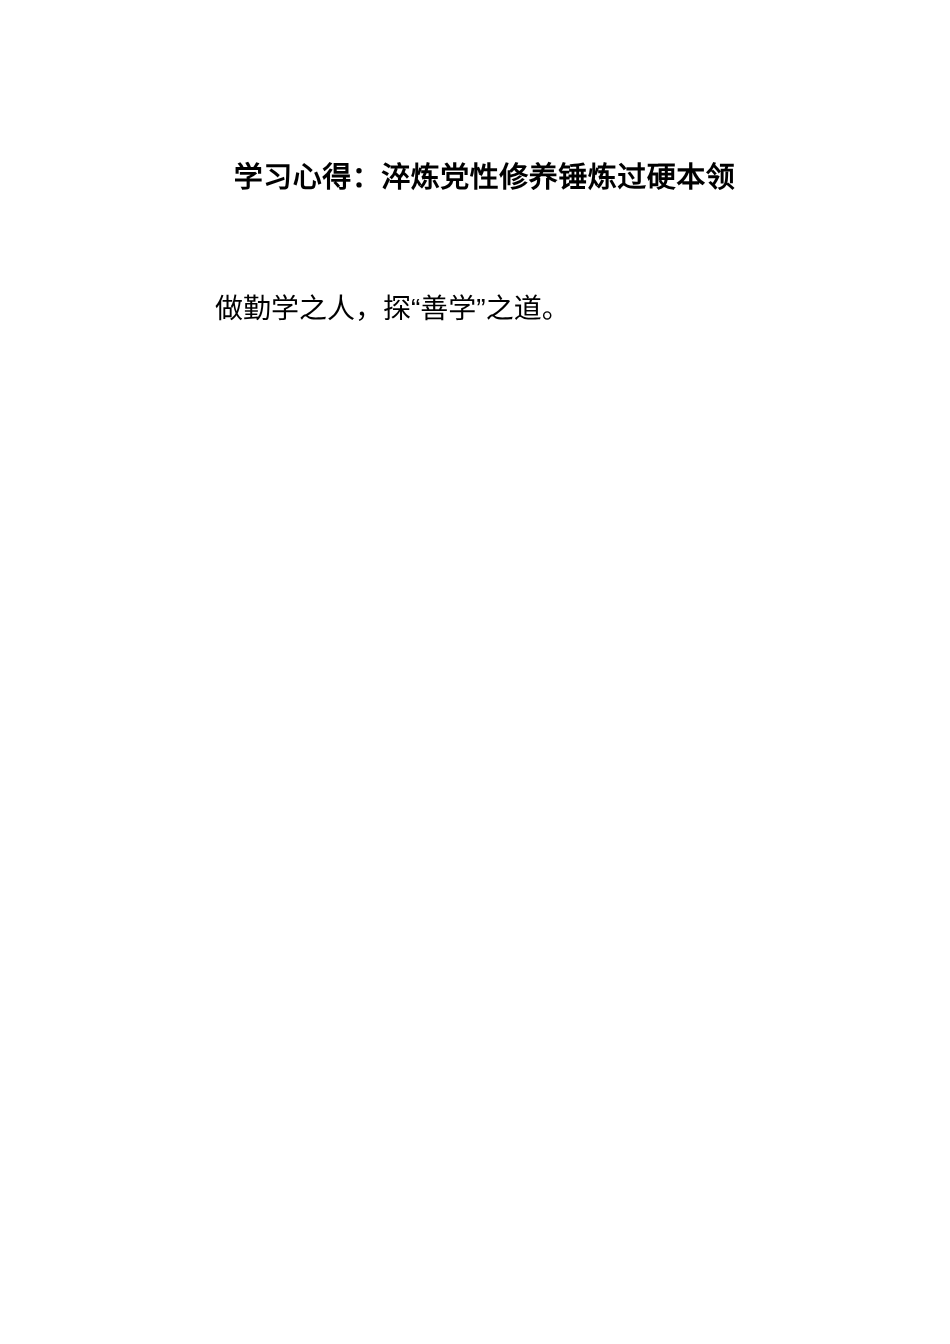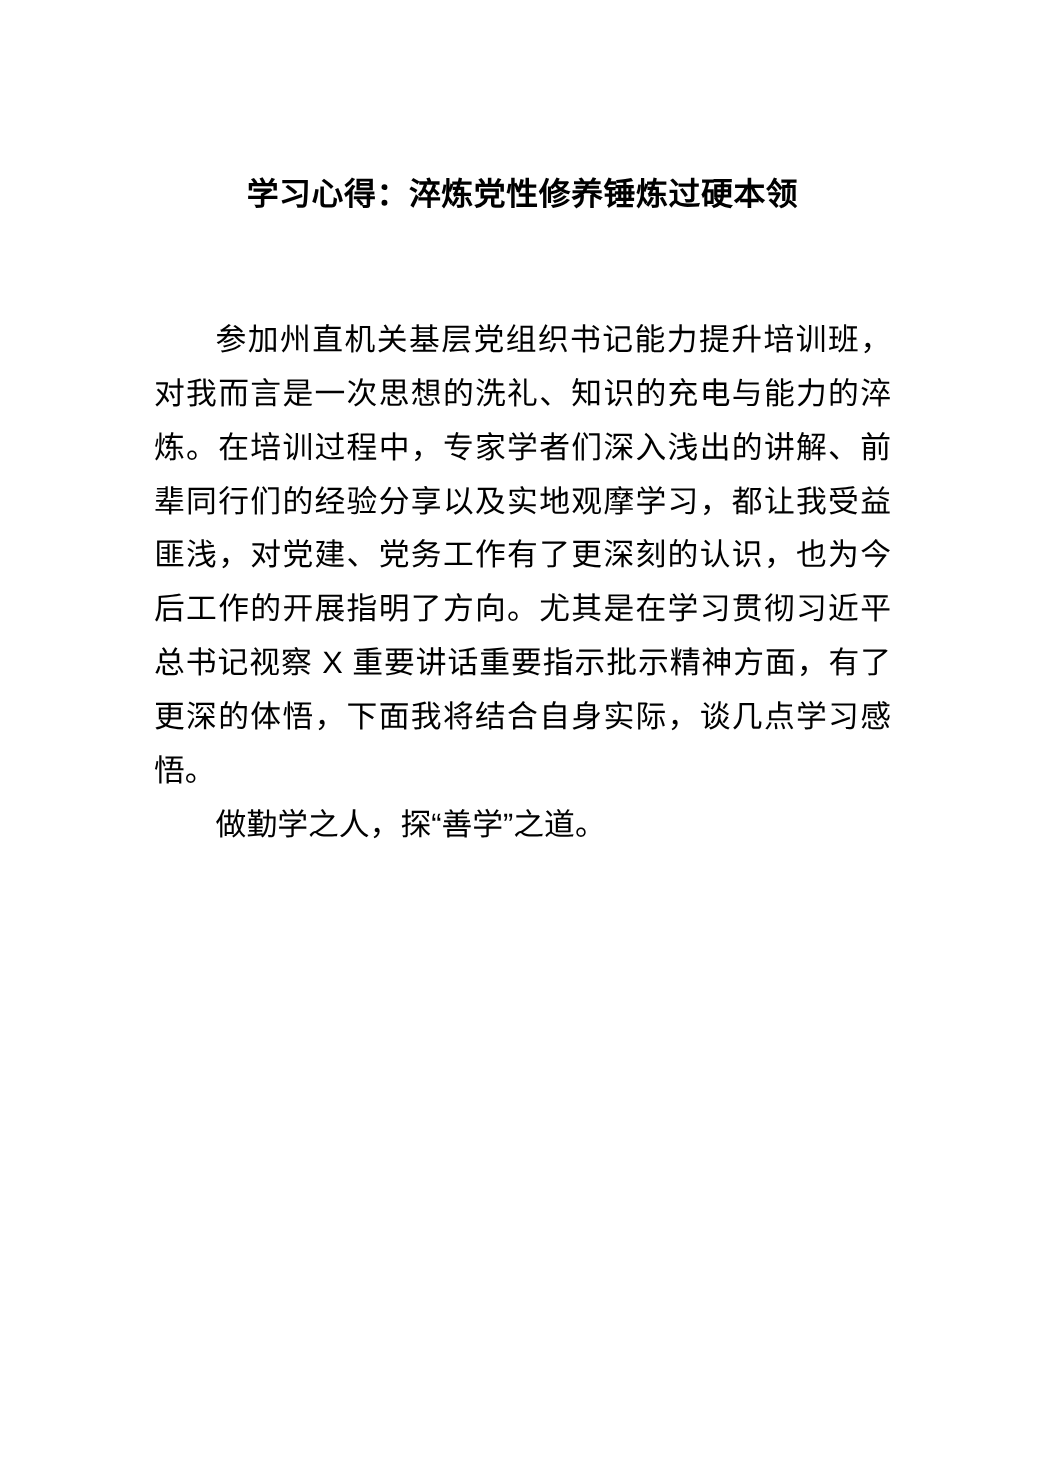--- a/index.html
+++ b/index.html
@@ -11,20 +11,21 @@
   .doc-page {
     position: relative;
     width: 950px;
     height: 1344px;
     margin: 0;
     background: #ffffff;
     color: #000000;
     font-family: "Liberation Sans", "DejaVu Sans", sans-serif;
     overflow: hidden;
     box-sizing: border-box;
+    padding-left: 19px;
   }
   .doc-title {
     margin: 0;
     padding: 161px 70px 0 70px;
     font-size: 29px;
     line-height: 33px;
     font-weight: bold;
     text-align: center;
     letter-spacing: 0.5px;
     color: #000000;
@@ -44,16 +45,15 @@
     color: #000000;
     word-break: break-all;
   }
 </style>
 </head>
 <body>
 
 <div class="doc-page">
   <h1 class="doc-title">学习心得：淬炼党性修养锤炼过硬本领</h1>
   <div class="doc-body">
-    <p>参加州直机关基层党组织书记能力提升培训班，对我而言是一次思想的洗礼、知识的充电与能力的淬炼。在培训过程中，专家学者们深入浅出的讲解、前辈同行们的经验分享以及实地观摩学习，都让我受益匪浅，对党建、党务工作有了更深刻的认识，也为今后工作的开展指明了方向。尤其是在学习贯彻习近平总书记视察 X 重要讲话重要指示批示精神方面，有了更深的体悟，下面我将结合自身实际，谈几点学习感悟。</p>
     <p>做勤学之人，探“善学”之道。</p>
   </div>
 </div>
 
 </body></html>

